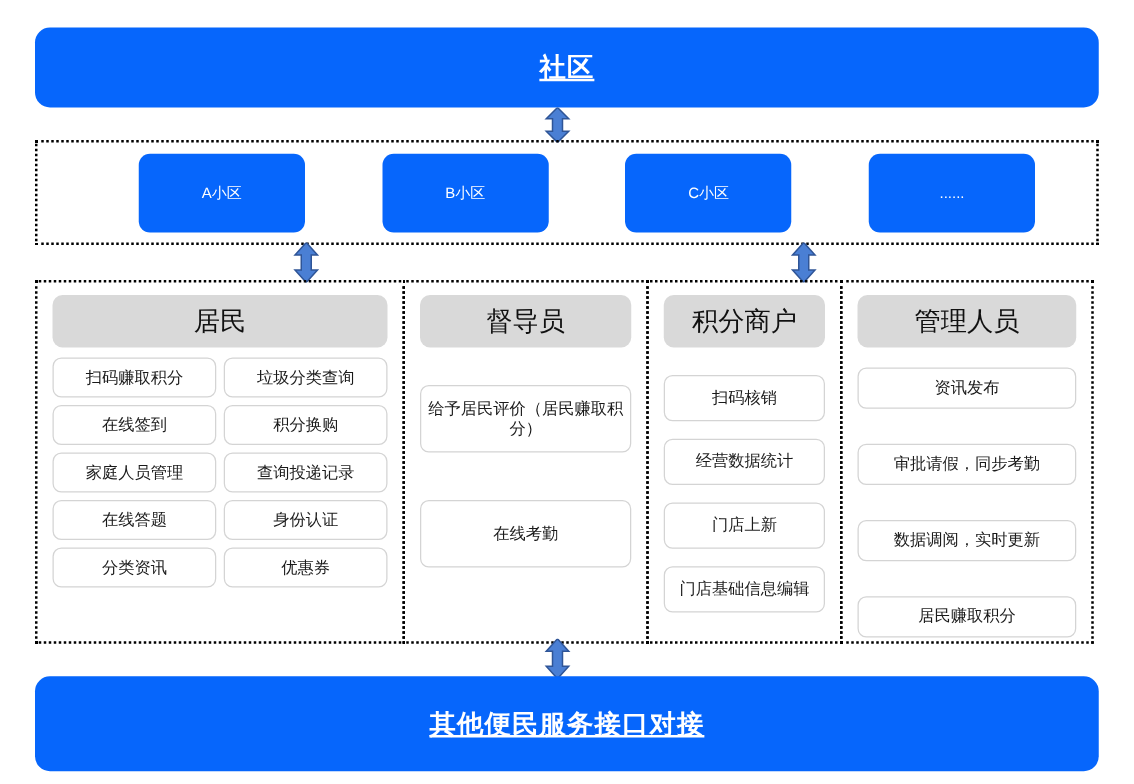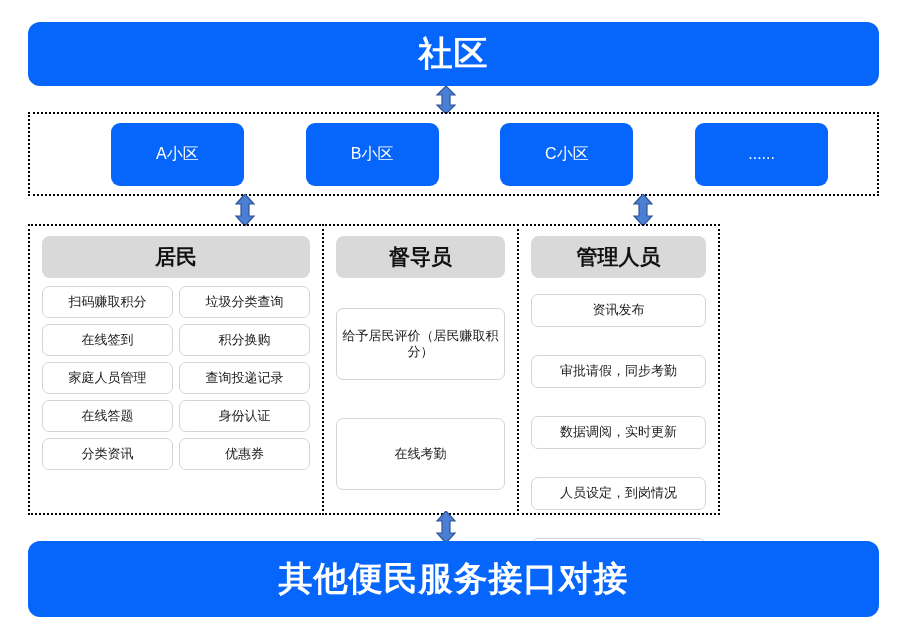--- a/index.html
+++ b/index.html
@@ -21,26 +21,27 @@
     width: 907px;
     height: 627px;
   }
 
   
   .banner {
     position: absolute;
     background: #0666fc;
     border-radius: 12px;
     color: #ffffff;
-    font-size: 34px;
+    font-size: 21px;
     font-weight: bold;
     display: flex;
     align-items: center;
     justify-content: center;
     letter-spacing: 1px;
+    text-decoration: underline;
   }
   #banner-top {
     left: 28px;
     top: 22px;
     width: 851px;
     height: 64px;
   }
   #banner-bottom {
     left: 28px;
     top: 541px;
@@ -68,21 +69,21 @@
     justify-content: space-around;
     padding: 0 34px;
     box-sizing: border-box;
   }
   .community-box {
     width: 133px;
     height: 63px;
     background: #0666fc;
     border-radius: 9px;
     color: #ffffff;
-    font-size: 16px;
+    font-size: 12px;
     display: flex;
     align-items: center;
     justify-content: center;
     margin-left: 32px;
   }
 
   
   #roles {
     position: absolute;
     left: 28px;
@@ -109,21 +110,20 @@
     background: #d9d9d9;
     border-radius: 8px;
     height: 42px;
     display: flex;
     align-items: center;
     justify-content: center;
     font-size: 21px;
     color: #111111;
     flex: none;
     margin-bottom: 8px;
-    font-weight: bold;
   }
 
   .item-grid {
     display: flex;
     flex-wrap: wrap;
     gap: 6px;
   }
   .item {
     background: #ffffff;
     border: 1px solid #d4d4d4;
@@ -150,21 +150,21 @@
   
   .col-supervisor .items {
     display: flex;
     flex-direction: column;
     height: 100%;
     padding-top: 22px;
     box-sizing: border-box;
   }
   .col-supervisor .item {
     width: 100%;
-    height: 72px;
+    height: 54px;
     margin-bottom: 38px;
   }
   
   .col-merchant .items {
     display: flex;
     flex-direction: column;
     padding-top: 14px;
     box-sizing: border-box;
   }
   .col-merchant .item {
@@ -259,30 +259,40 @@
     <div class="role-col w-supervisor col-supervisor">
       <div class="role-header">
         <span>督导员</span>
       </div>
       <div class="items">
         <div class="item">给予居民评价（居民赚取积分）</div>
         <div class="item">在线考勤</div>
       </div>
     </div>
 
+    <div class="role-col w-merchant col-merchant">
+      <div class="role-header">
+        <span>积分商户</span>
+      </div>
+      <div class="items">
+        <div class="item">扫码核销</div>
+        <div class="item">经营数据统计</div>
+        <div class="item">门店上新</div>
+        <div class="item">门店基础信息编辑</div>
+      </div>
+    </div>
 
     <div class="role-col w-admin col-admin">
       <div class="role-header">
         <span>管理人员</span>
       </div>
       <div class="items">
         <div class="item">资讯发布</div>
         <div class="item">审批请假，同步考勤</div>
         <div class="item">数据调阅，实时更新</div>
-        <div class="item">人员设定，到岗情况</div>
         <div class="item">居民赚取积分</div>
       </div>
     </div>
 
   </div>
 
   <div class="arrow" style="left:435px; top:511px; height:32px;">
     <svg viewBox="0 0 22 32" preserveAspectRatio="none" aria-hidden="true">
       <polygon points="11,0 20,10 15,10 15,22 20,22 11,32 2,22 7,22 7,10 2,10" fill="#4a7fd4" stroke="#2f5597" stroke-width="1.2"></polygon>
     </svg>

